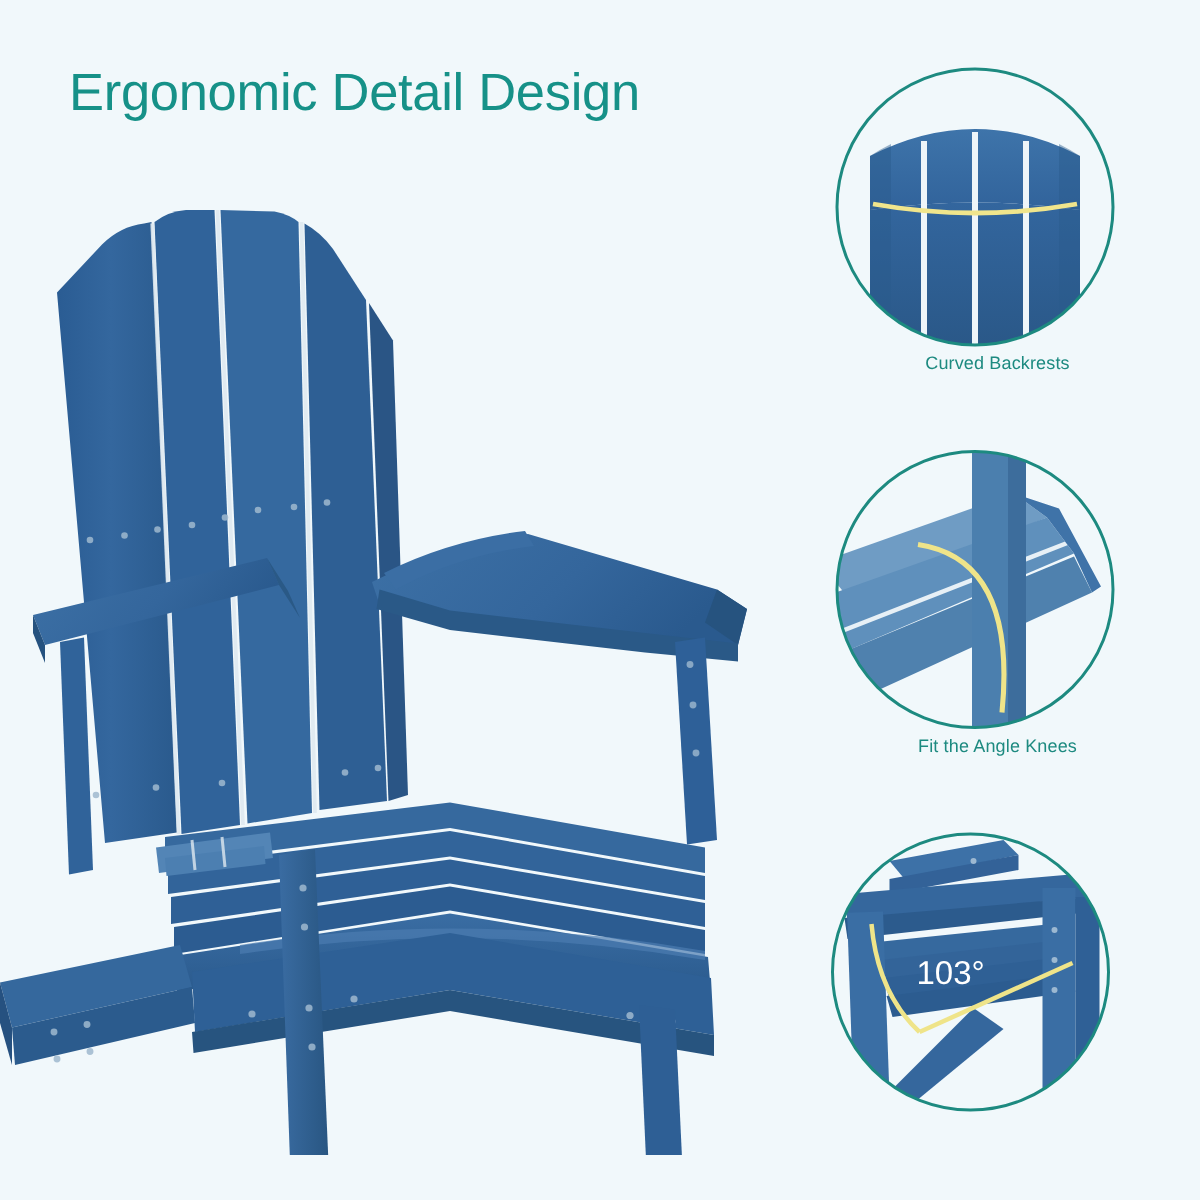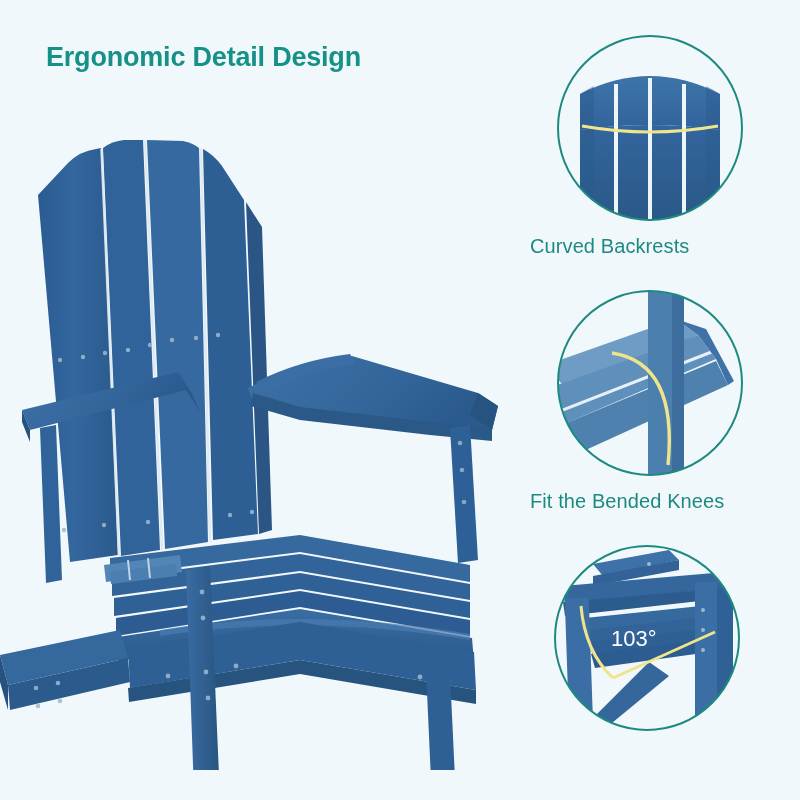--- a/index.html
+++ b/index.html
@@ -17,22 +17,22 @@
     width: 800px;
     height: 800px;
     background: #f1f8fb;
   }
 
   
   #page-title {
     position: absolute;
     left: 46px;
     top: 42px;
-    font-size: 27px;
-    font-weight: bold;
+    font-size: 35px;
+    font-weight: normal;
     letter-spacing: -0.2px;
     color: #169188;
     white-space: nowrap;
   }
 
   
   #hero-chair {
     position: absolute;
     left: 0px;
     top: 110px;
@@ -53,32 +53,33 @@
     left: 0;
     width: 270px;
   }
   .feature-card.c1 { top: 30px;  height: 255px; }
   .feature-card.c2 { top: 285px; height: 255px; }
   .feature-card.c3 { top: 540px; height: 250px; }
 
   .feature-circle {
     position: absolute;
     left: 26px;
-    top: 4px;
+    top: 14px;
     width: 188px;
     height: 188px;
   }
   .feature-card.c3 .feature-circle { left: 23px; }
 
   .feature-caption {
     position: absolute;
     left: 0;
     right: 0;
     top: 205px;
-    font-size: 20px;
+    text-align: center;
+    font-size: 12px;
     color: #1d8a80;
     letter-spacing: 0.1px;
     white-space: nowrap;
   }
   .feature-card.c3 .feature-caption { top: 200px; }
 </style>
 </head>
 <body>
 
 <div id="infographic">
@@ -293,21 +294,21 @@
             <path d="M120 30 L142 46 L160 70 L172 96 L178 92 L150 40 Z" fill="#3f73a8"></path>
 
             <rect x="92" y="-8" width="34" height="204" fill="#4b7fae"></rect>
             <rect x="116" y="-8" width="12" height="204" fill="#3d6d9c"></rect>
 
             <path d="M56 64 Q122 74 112 176" stroke="#efe489" stroke-width="3.4" fill="none"></path>
           </g>
           <circle cx="94" cy="94" r="92" fill="none" stroke="#1d8a80" stroke-width="2"></circle>
         </svg>
       </div>
-      <div class="feature-caption">Fit the Bended Knees</div>
+      <div class="feature-caption">Fit the Angle Knees</div>
     </div>
 
     <div class="feature-card c3">
       <div class="feature-circle">
         <svg viewBox="0 0 188 188" width="188" height="188">
           <defs>
             <clipPath id="clip3">
                 <circle cx="94" cy="94" r="92"></circle>
               </clipPath>
           </defs>

